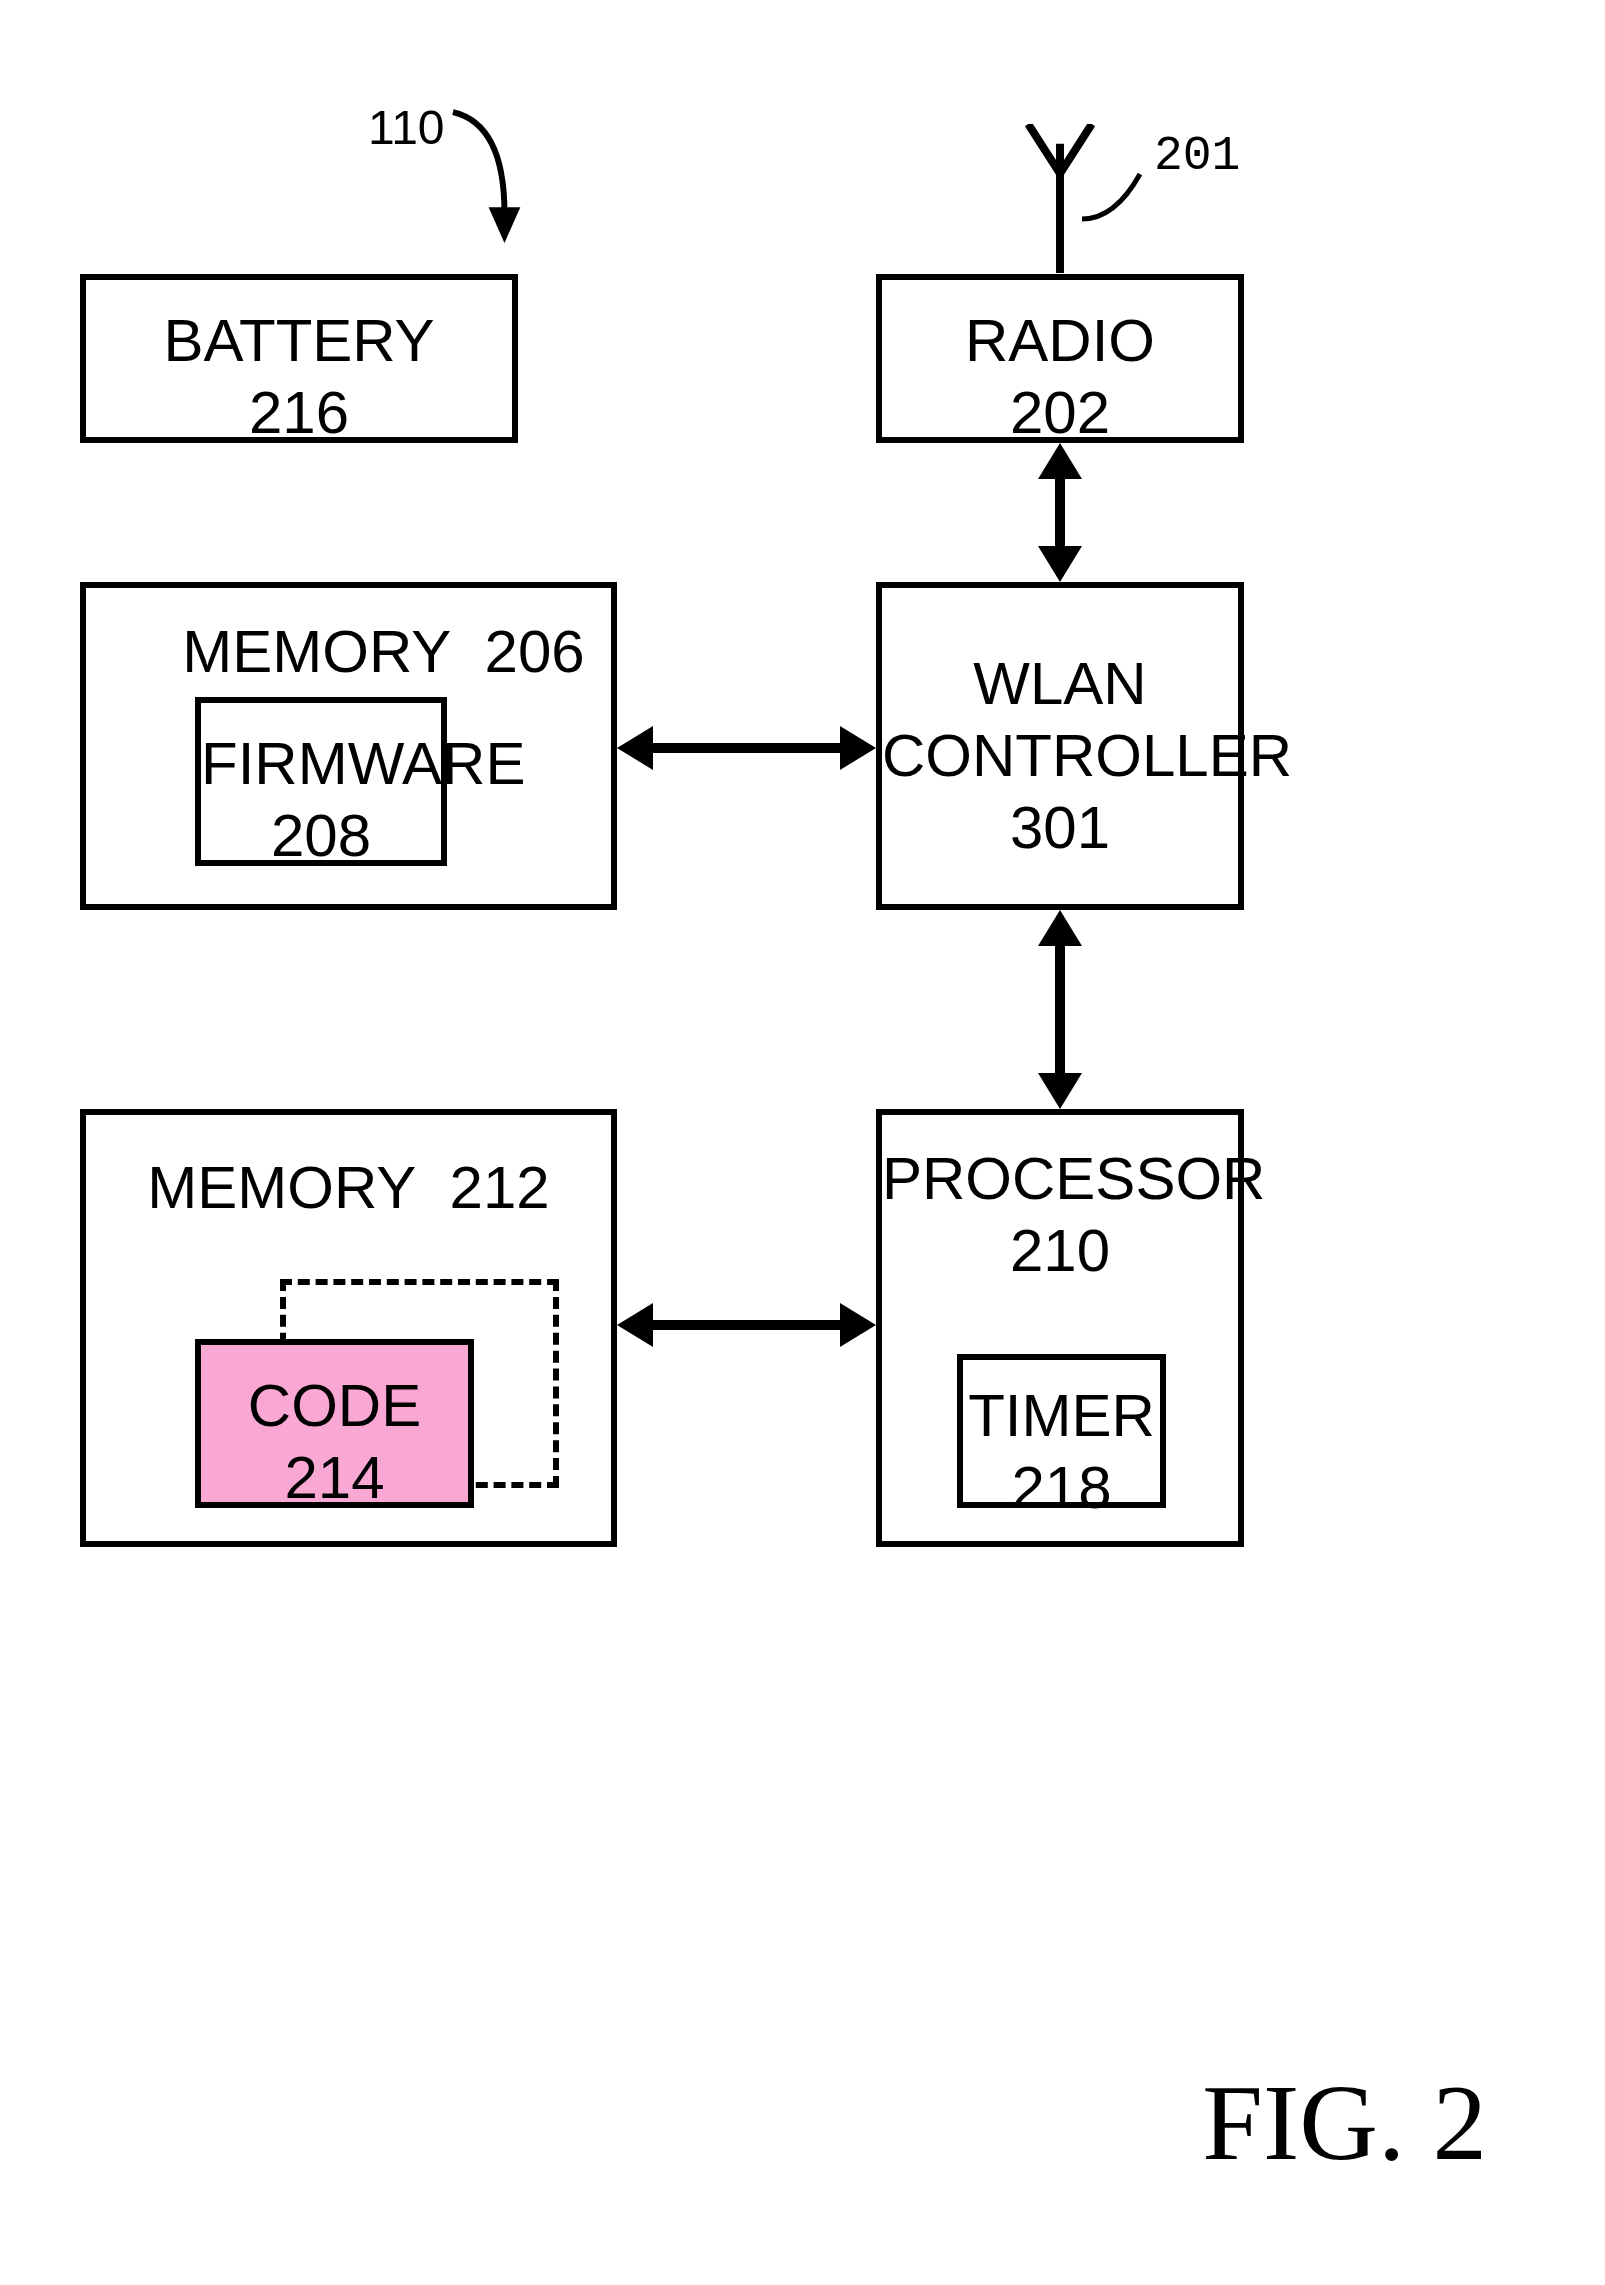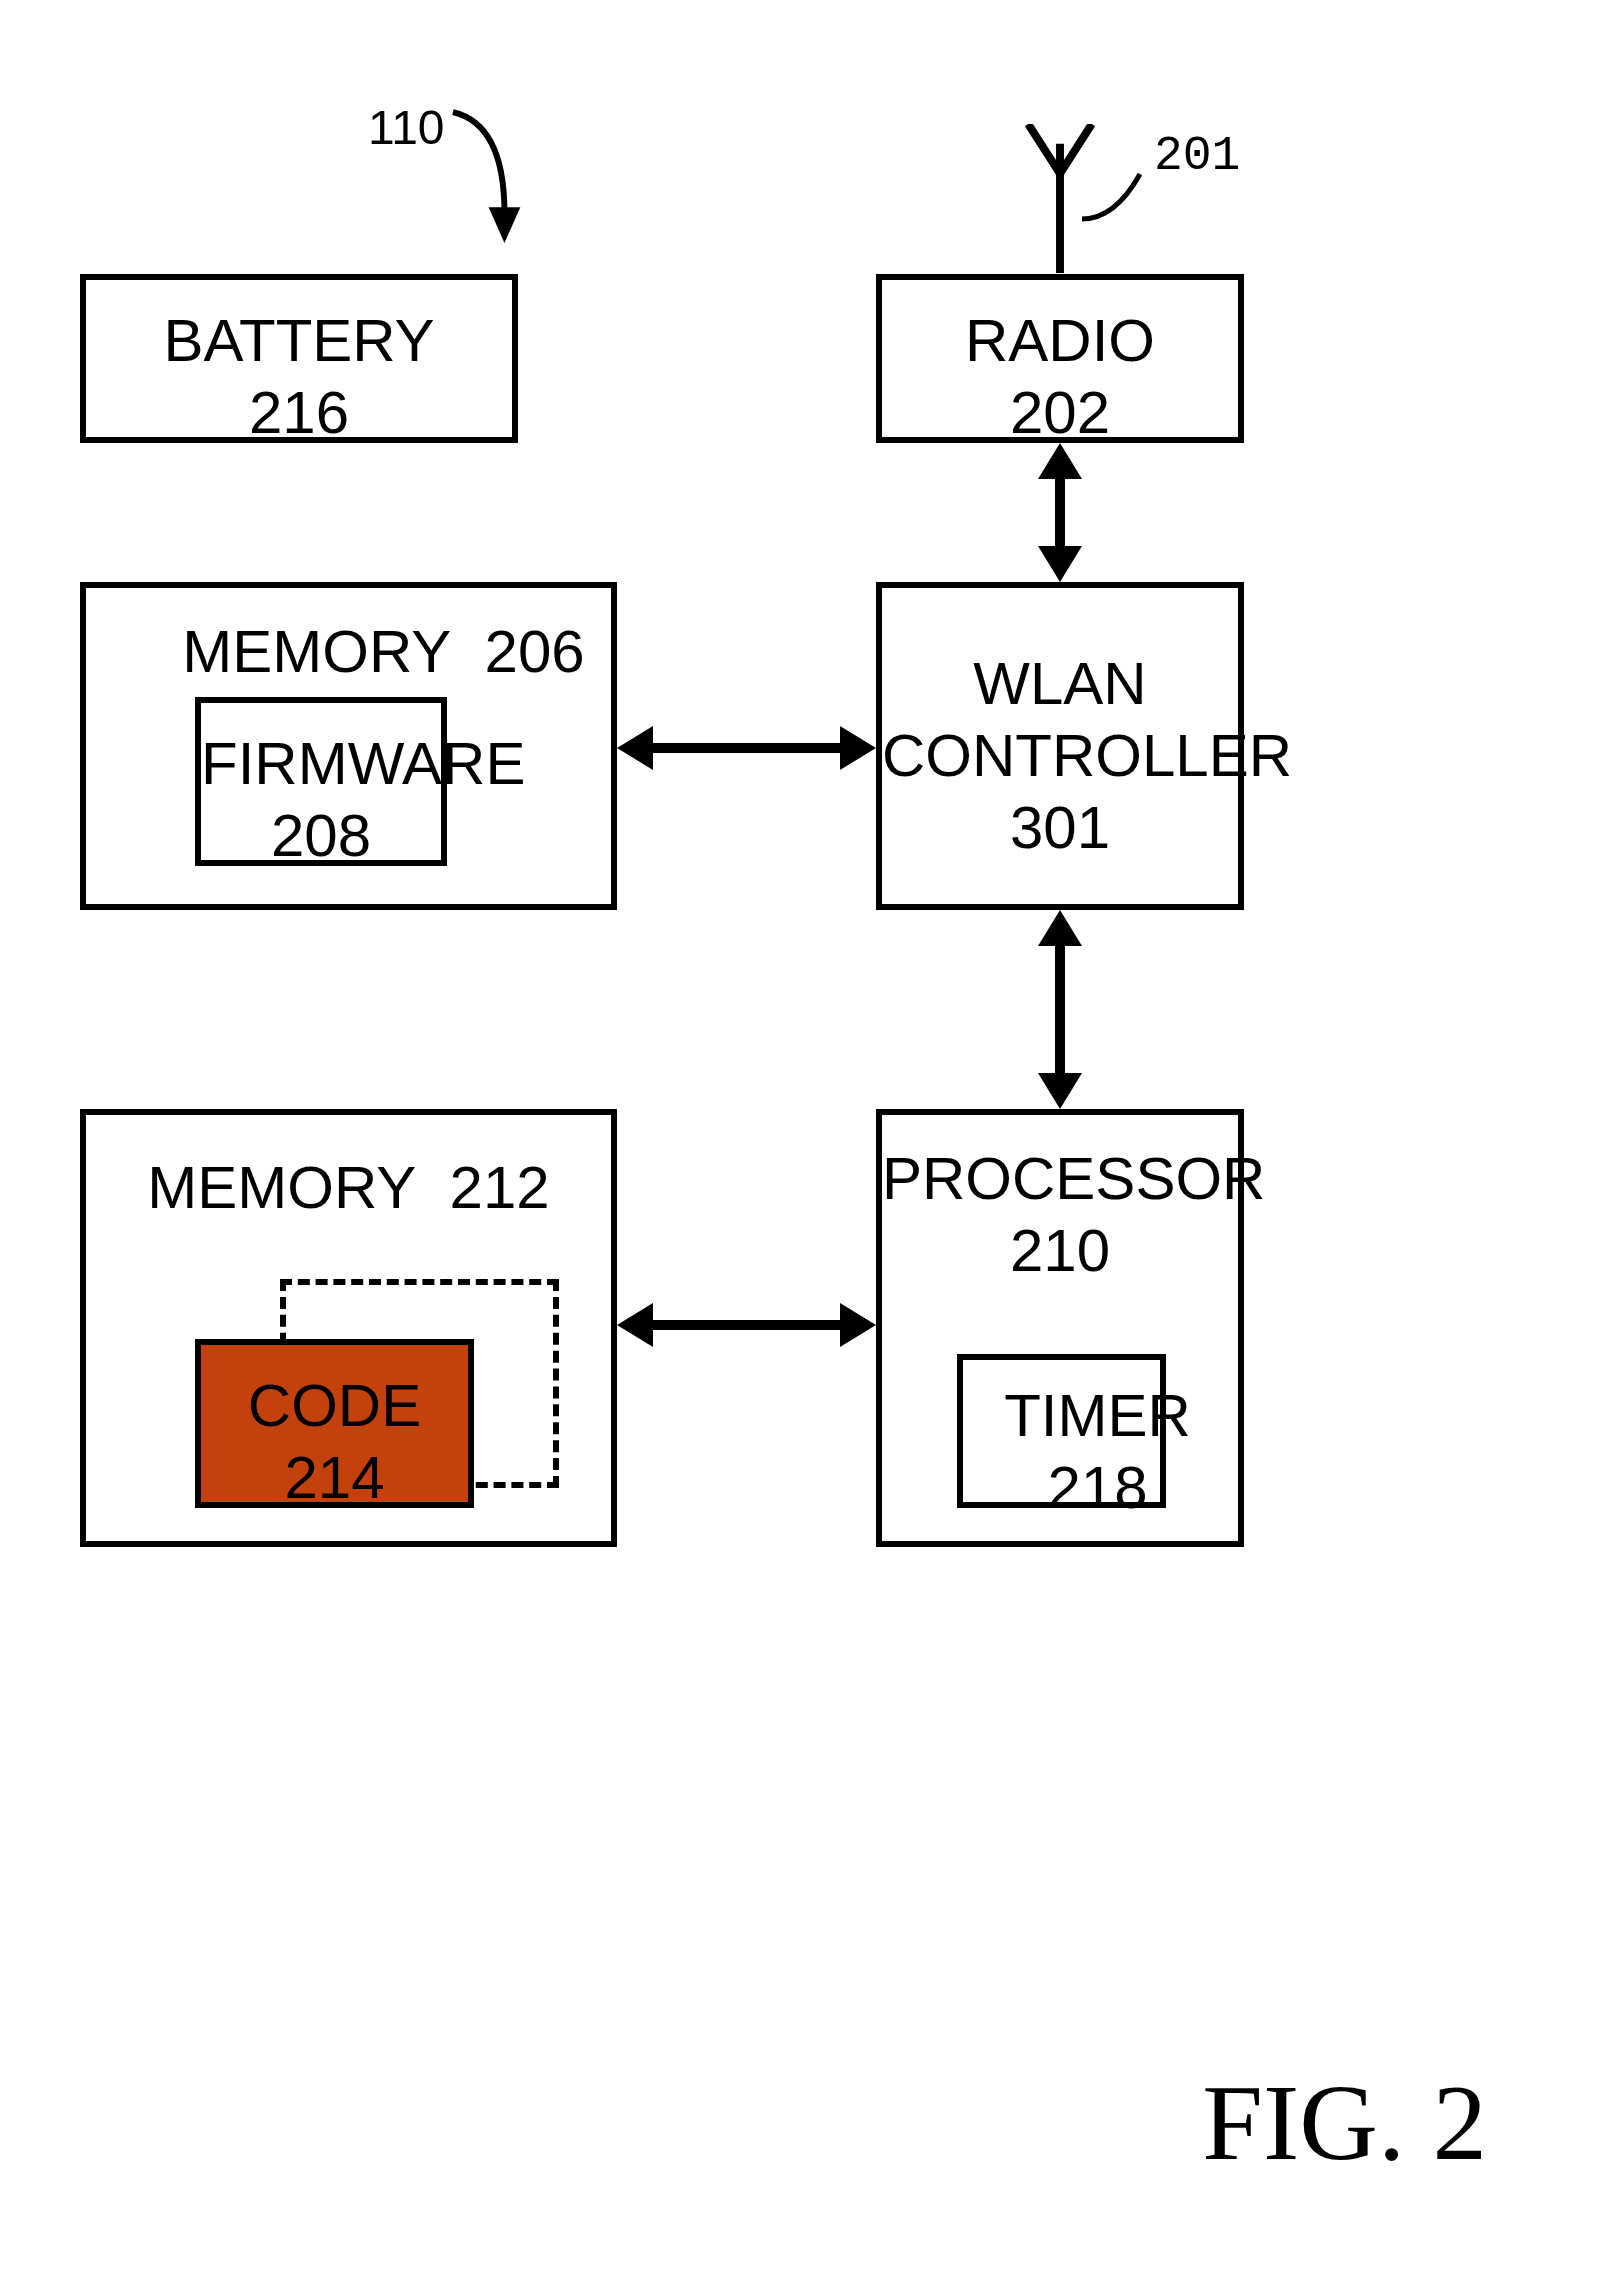--- a/index.html
+++ b/index.html
@@ -157,40 +157,40 @@
     <div class="arrowhead-down" style="left:0; top:163px;"></div>
   </div>
 
   <div class="box" style="left:80px; top:1109px; width:537px; height:438px;">
     <div class="label" style="position:absolute; top:37px; width:100%;">
       <span>MEMORY</span>&nbsp;&nbsp;<span class="num">212</span>
     </div>
 
     <div style="position:absolute; left:194px; top:164px; width:279px; height:209px; border:6px dashed #000;"></div>
 
-    <div class="inner-box" style="left:109px; top:224px; width:279px; height:169px; background:#c2410c;">
+    <div class="inner-box" style="left:109px; top:224px; width:279px; height:169px; background:#f9a8d4;">
       <div style="position:absolute; width:100%; top:25px;">
         <div class="label">CODE</div>
         <div class="label num">214</div>
       </div>
     </div>
   </div>
 
   <div class="dh-arrow" style="left:617px; top:1303px; width:259px; height:44px;">
     <div class="arrowhead-left" style="left:0; top:0;"></div>
     <div class="shaft-h" style="left:30px; top:17px; width:199px;"></div>
     <div class="arrowhead-right" style="left:223px; top:0;"></div>
   </div>
 
   <div class="box" style="left:876px; top:1109px; width:368px; height:438px;">
     <div style="position:absolute; width:100%; top:28px;">
       <div class="label">PROCESSOR</div>
       <div class="label num">210</div>
     </div>
-    <div class="inner-box" style="left:75px; top:239px; width:209px; height:154px;padding-left:36px;">
+    <div class="inner-box" style="left:75px; top:239px; width:209px; height:154px;">
       <div style="position:absolute; width:100%; top:20px;">
         <div class="label">TIMER</div>
         <div class="label num">218</div>
       </div>
     </div>
   </div>
 
   <div class="fig-label" style="right:119px; top:2060px;">FIG. 2</div>
 
 </div>

